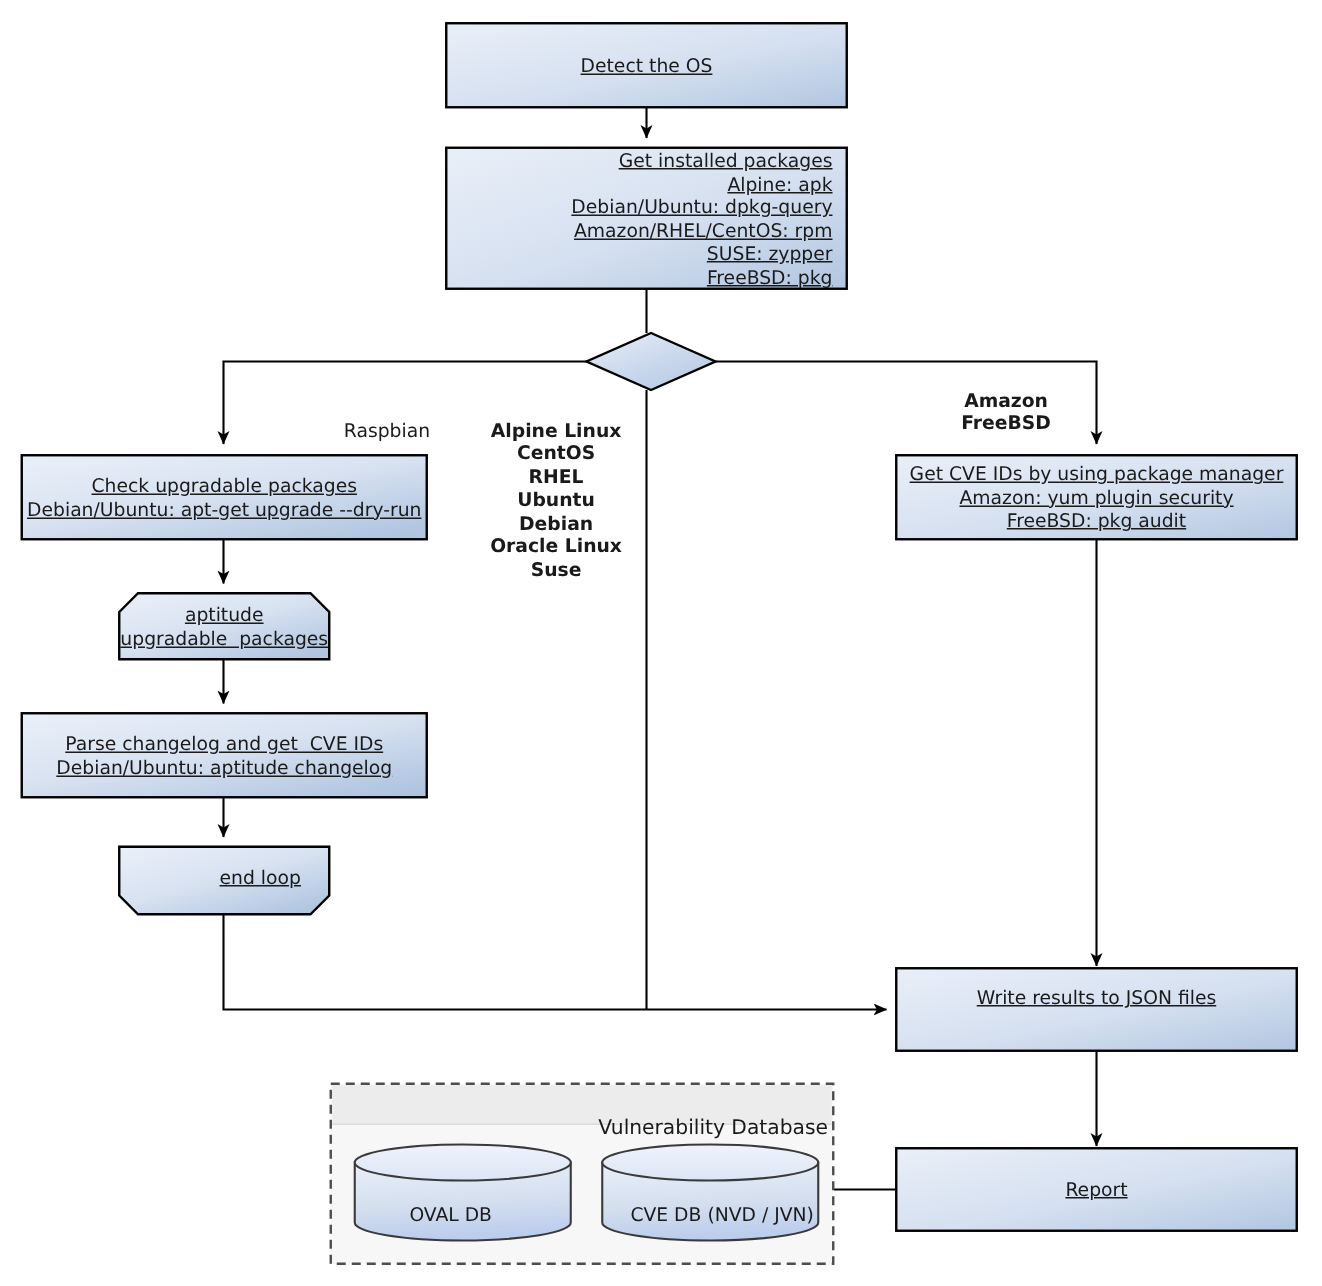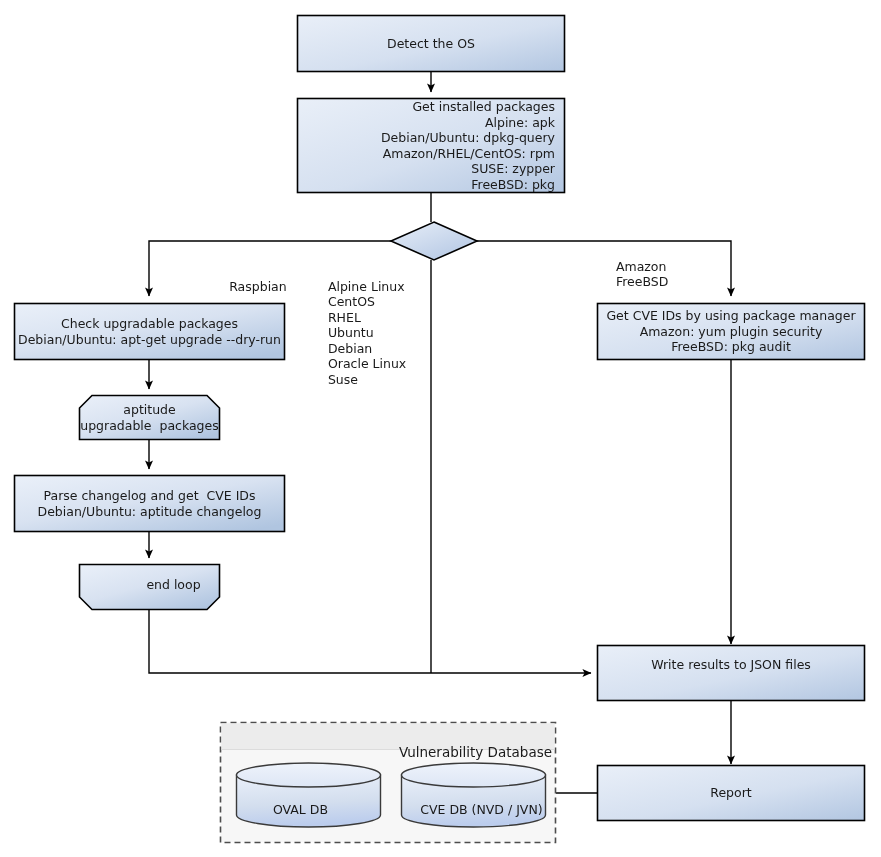--- a/index.html
+++ b/index.html
@@ -32,30 +32,31 @@
     display: flex;
     flex-direction: column;
     align-items: center;
     justify-content: center;
     text-align: center;
     font-size: 12.5px;
     line-height: 15.5px;
     color: #1a1a1a;
     pointer-events: none;
     white-space: pre;
+    text-decoration: underline;
   }
   .node-text span { display: block; }
   .edge-label {
     position: absolute;
     font-size: 12.5px;
     line-height: 15.5px;
     color: #1a1a1a;
     white-space: pre;
   }
-  .edge-label.right-al { text-align: left; }
+  .edge-label.right-al { text-align: center; font-weight: bold; }
   .edge-label.center-al { text-align: center; }
   .group-title {
     position: absolute;
     font-size: 13.5px;
     color: #1a1a1a;
     text-align: right;
     white-space: pre;
   }
   .db-label {
     position: absolute;
@@ -174,21 +175,21 @@
     <span>Debian/Ubuntu: dpkg-query</span>
     <span>Amazon/RHEL/CentOS: rpm</span>
     <span>SUSE: zypper</span>
     <span>FreeBSD: pkg</span>
   </div>
 
   <div class="edge-label center-al" style="left:150px; top:263px; width:200px;">
     <span>Raspbian</span>
   </div>
 
-  <div class="edge-label right-al" style="left:312px; top:263px; width:124px;">
+  <div class="edge-label right-al" style="left:300px; top:263px; width:124px;">
     <span>Alpine Linux</span>
     <span>CentOS</span>
     <span>RHEL</span>
     <span>Ubuntu</span>
     <span>Debian</span>
     <span>Oracle Linux</span>
     <span>Suse</span>
   </div>
 
   <div class="edge-label right-al" style="left:600px; top:243px; width:124px;">

